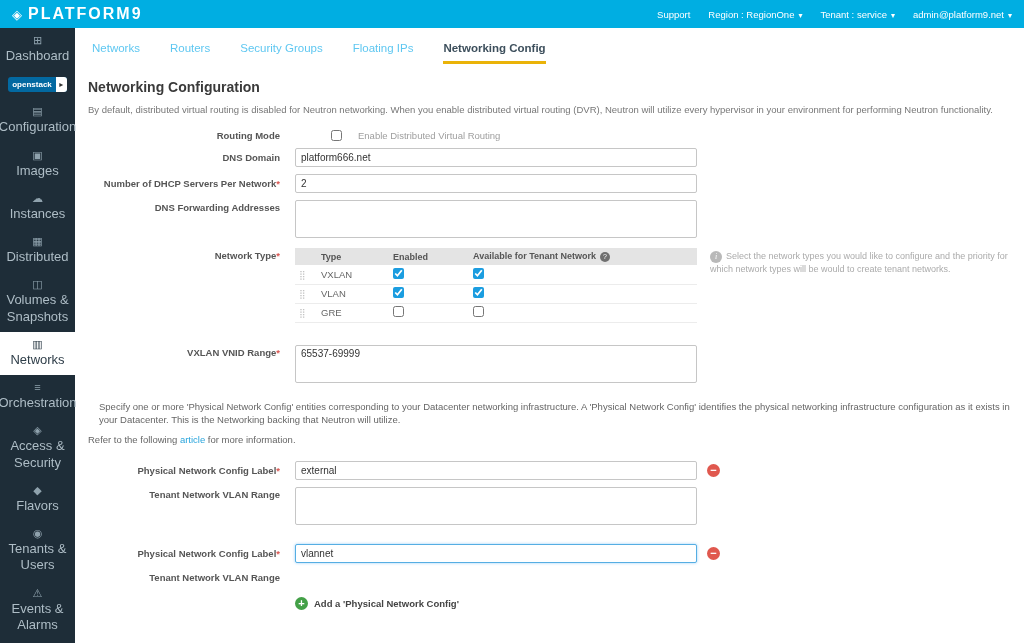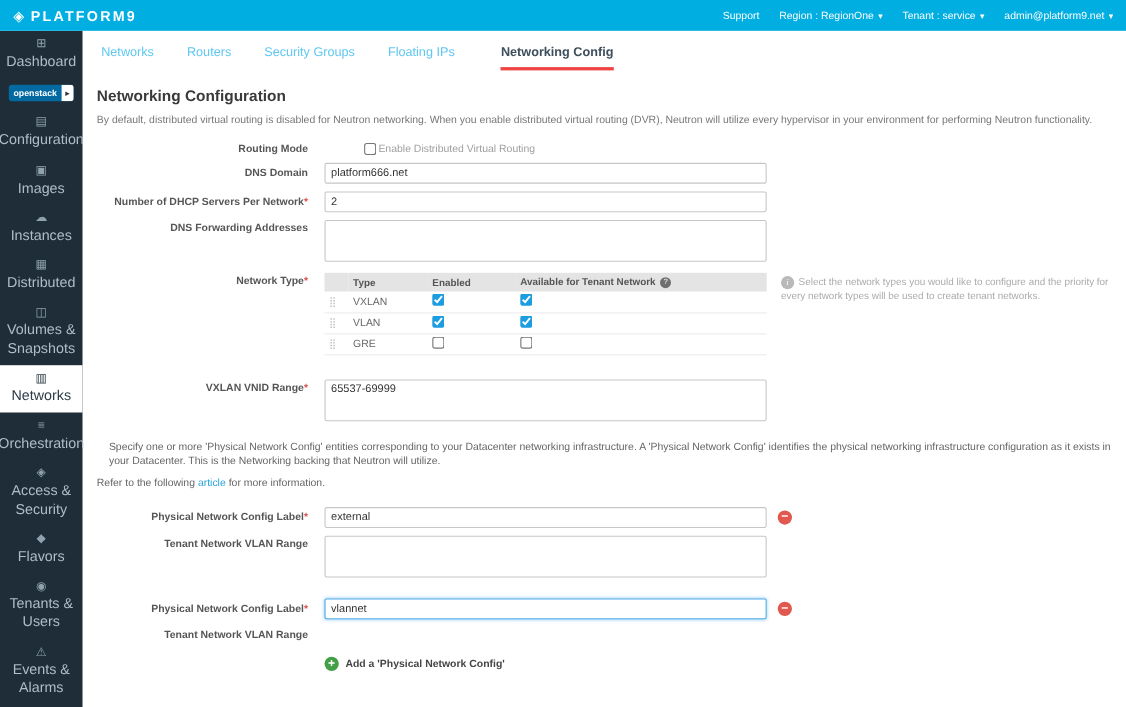--- a/index.html
+++ b/index.html
@@ -3,21 +3,21 @@
 <meta charset="utf-8">
 <style>
   * { margin:0; padding:0; box-sizing:border-box; }
   html,body { width:1024px; height:643px; font-family:"Liberation Sans", sans-serif; background:#fff; overflow:hidden; }
 
   
   .topbar { position:absolute; top:0; left:0; width:1024px; height:28px; background:#00aee2;
             display:flex; align-items:center; justify-content:space-between; padding:0 12px; z-index:20; }
   .brand { display:flex; align-items:center; color:#fff; }
   .brand-icon { font-size:13px; margin-right:6px; }
-  .brand-name { font-size:13px; font-weight:bold; letter-spacing:2px; }
+  .brand-name { font-size:16px; font-weight:bold; letter-spacing:2px; }
   .topbar-right { display:flex; align-items:center; gap:18px; }
   .toplink { color:#fff; font-size:9.5px; cursor:pointer; white-space:nowrap; }
   .caret { font-size:8px; margin-left:4px; }
 
   
   .sidebar { position:absolute; top:28px; left:0; width:75px; bottom:0; background:#1e2d38; z-index:10; }
   .side-item { display:flex; flex-direction:column; align-items:center; padding:6px 3px 7px 3px;
                color:#aebdc6; cursor:pointer; text-align:center; }
   .side-icon { font-size:11px; line-height:12px; margin-bottom:2px; color:#8fa2ad; }
   .side-label { font-size:13px; line-height:1.25; }
@@ -26,39 +26,39 @@
   .os-badge { display:flex; align-items:center; background:#0369a1; border-radius:3px; overflow:hidden; height:15px; }
   .os-text { color:#fff; font-size:8px; font-weight:bold; padding:0 4px; }
   .os-arrow { background:#fff; color:#333; font-size:8px; width:11px; height:15px; line-height:15px; text-align:center; }
 
   
   .main { position:absolute; top:28px; left:75px; width:949px; bottom:0; background:#fff;
           padding:8px 14px 0 13px; overflow:hidden; }
 
   .tabs { display:flex; gap:30px; padding:6px 0 0 4px; }
   .tab { font-size:11.5px; color:#5ec7f1; padding-bottom:7px; cursor:pointer; border-bottom:3px solid transparent; }
-  .tab.active { color:#3d4f5c; font-weight:bold; border-bottom:3px solid #ef4444;margin-left:12px; }
+  .tab.active { color:#3d4f5c; font-weight:bold; border-bottom:3px solid #eab308; }
 
   .page-title { font-size:14px; font-weight:bold; color:#3a3a3a; margin:15px 0 0 0; }
   .page-desc { font-size:9.5px; color:#777; margin:9px 0 0 0; }
 
   .form { margin-top:15px; }
   .frow { display:flex; align-items:center; margin-bottom:7px; }
   .frow.top { align-items:flex-start; }
   .flabel { width:207px; padding-right:15px; text-align:right; font-size:9.5px; font-weight:bold; color:#555; flex:none; }
   .frow.top .flabel { padding-top:2px; }
   .req { color:#d9534f; }
 
   .tinput { width:402px; height:19px; border:1px solid #c6c6c6; border-radius:2px; font-size:10px;
             padding:1px 5px; color:#333; font-family:"Liberation Sans", sans-serif; }
   .tinput.focused { border:1px solid #56aee3; box-shadow:0 0 3px rgba(66,165,245,.55); }
   textarea.tarea { width:402px; height:38px; border:1px solid #c6c6c6; border-radius:2px; font-size:10px;
             padding:2px 5px; color:#333; resize:none; font-family:"Liberation Sans", sans-serif; }
 
-  .chk-wrap { display:flex; align-items:center; gap:2px;padding-left:36px; }
+  .chk-wrap { display:flex; align-items:center; gap:16px;padding-left:36px; }
   input[type="checkbox"] { width:11px; height:11px; accent-color:#1b9de0; margin:0; }
   .chk-label { font-size:9.5px; color:#9e9e9e; }
 
   
   .nt-table { width:402px; border-collapse:collapse; table-layout:fixed; flex:none; }
   .nt-table th { background:#e4e4e4; font-size:9px; font-weight:bold; color:#555; text-align:left;
                  height:17px; padding:0 4px; }
   .nt-table td { font-size:9.5px; color:#666; height:19px; padding:0 4px; border-bottom:1px solid #ececec; }
   .col-handle { width:22px; }
   .col-type { width:72px; }
@@ -222,21 +222,21 @@
           </tr>
           <tr>
             <td><span class="drag">⣿</span></td>
             <td>GRE</td>
             <td><input type="checkbox" style=""></td>
             <td><input type="checkbox" style=""></td>
           </tr>
         </tbody>
       </table>
       <div class="nt-hint">
-        <span class="circle-i">i</span><span>Select the network types you would like to configure and the priority for every network types will be used to create tenant networks.</span>
+        <span class="circle-i">i</span><span>Select the network types you would like to configure and the priority for which network types will be would to create tenant networks.</span>
       </div>
     </div>
 
     <div class="frow top" style="margin-top:22px;">
       <div class="flabel"><span>VXLAN VNID Range</span><span class="req">*</span></div>
       <textarea class="tarea" style="">65537-69999</textarea>
     </div>
 
     <div class="section-p">Specify one or more 'Physical Network Config' entities corresponding to your Datacenter networking infrastructure. A 'Physical Network Config' identifies the physical networking infrastructure configuration as it exists in your Datacenter. This is the Networking backing that Neutron will utilize.</div>
     <div class="section-p2">

